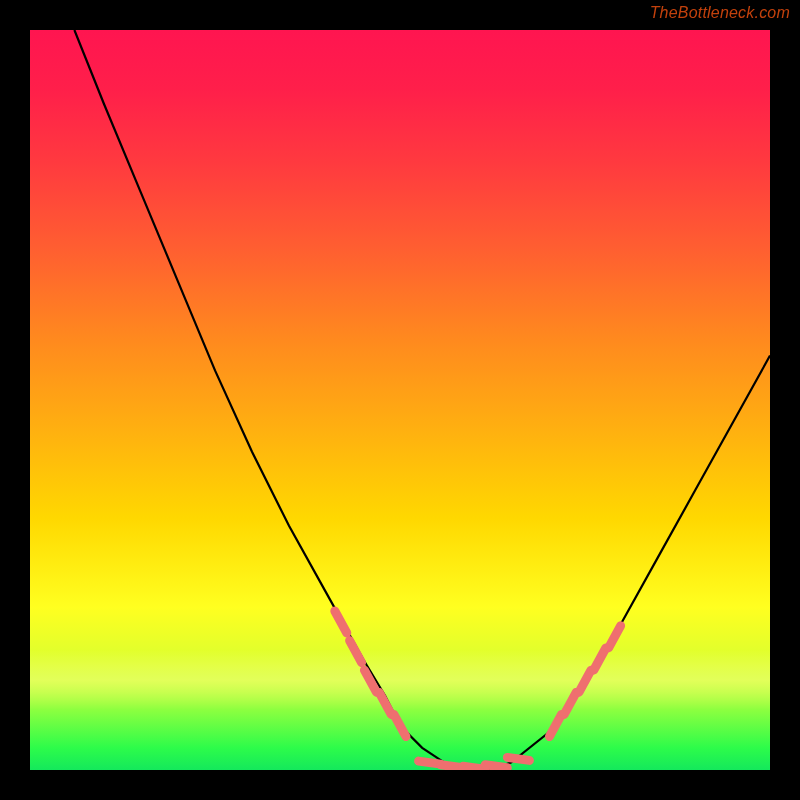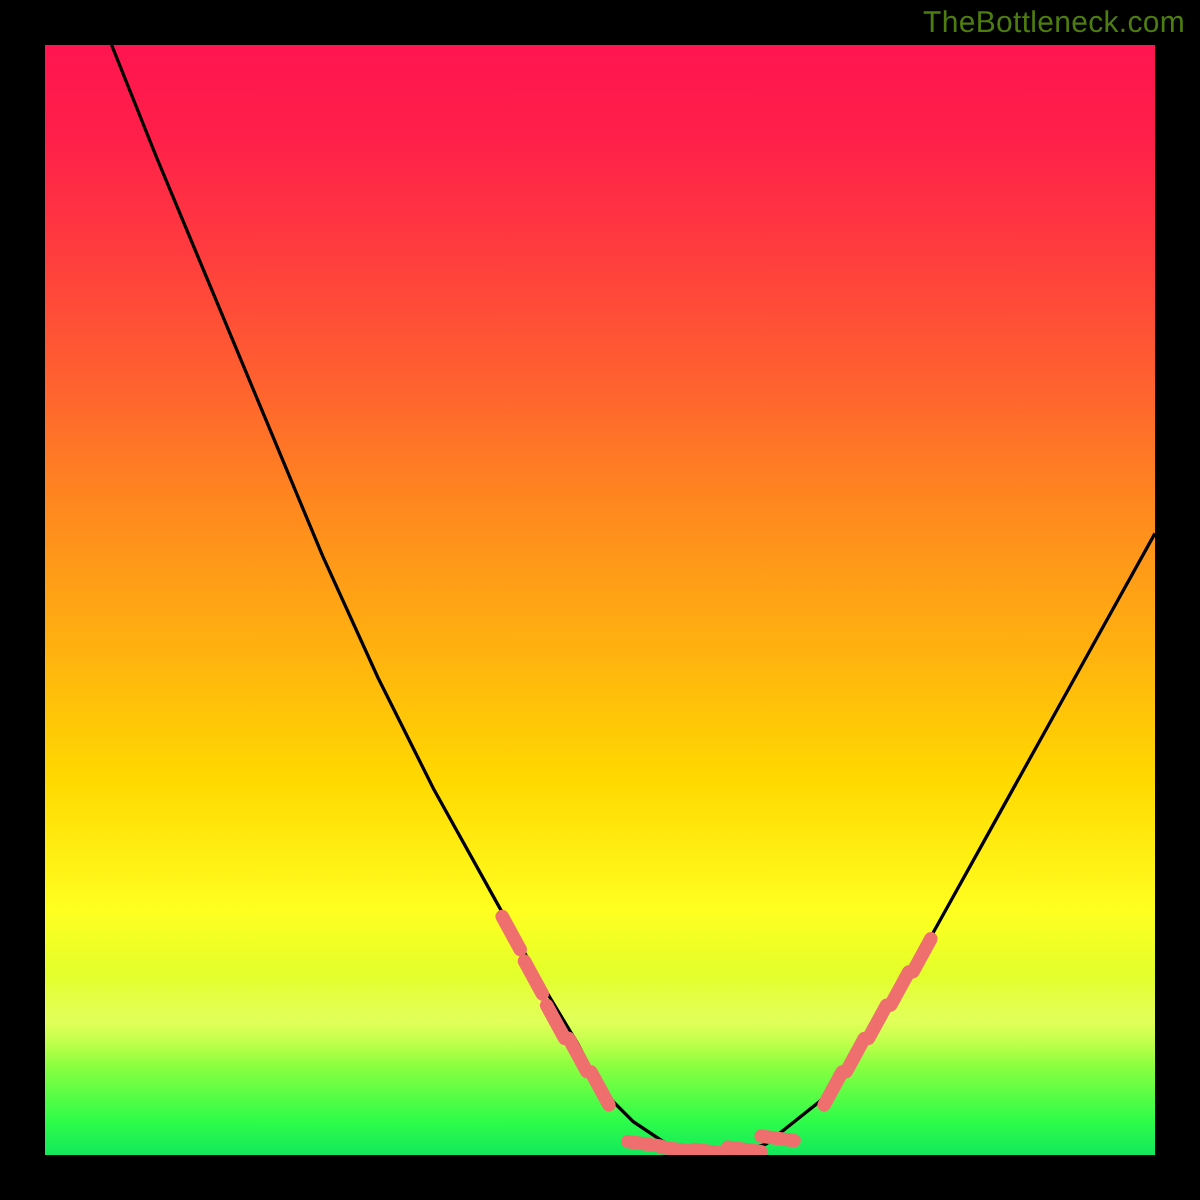--- a/index.html
+++ b/index.html
@@ -60,24 +60,25 @@
     position: absolute;
     left: 0;
     top: 0;
     width: 740px;
     height: 740px;
   }
   .attrib {
     position: absolute;
     top: 4px;
     right: 10px;
-    color: #4d7c0f;
-    font-size: 20px;
+    color: #c2410c;
+    font-size: 16px;
     letter-spacing: 0.2px;
     user-select: none;
+    font-style: italic;
   }
 </style>
 </head>
 <body>
 
 <div class="frame">
 
   <div class="attrib">TheBottleneck.com</div>
 
   <div class="plot-area">

